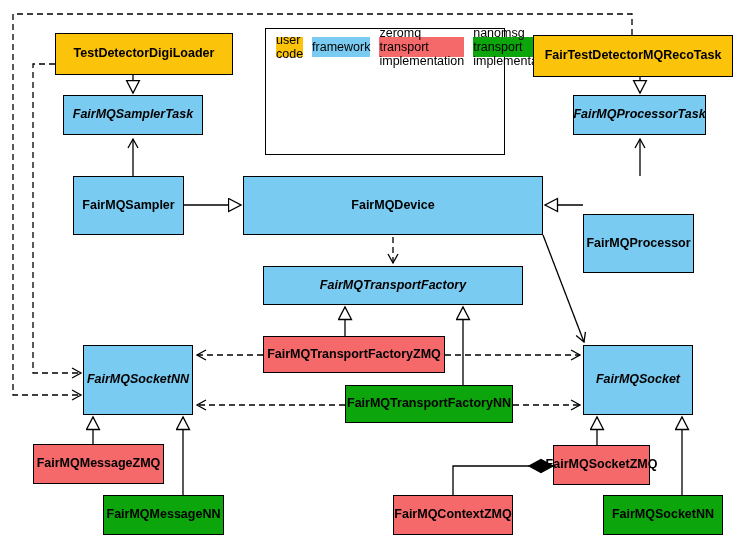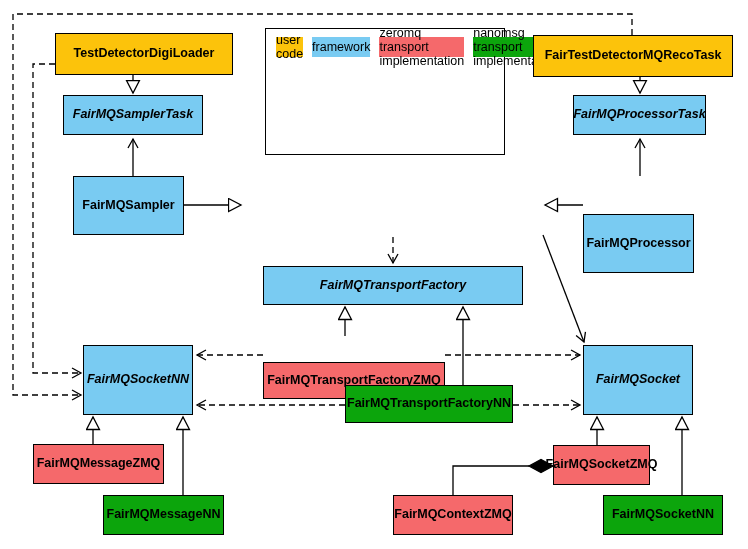--- a/index.html
+++ b/index.html
@@ -76,26 +76,27 @@
   <div class="node" style="left: 55px; top: 33px; width: 178px; height: 42px; background-color: rgb(252, 195, 11);">TestDetectorDigiLoader</div>
 
   <div class="node abstract" style="left: 63px; top: 95px; width: 140px; height: 40px; background-color: rgb(121, 203, 242);">FairMQSamplerTask</div>
 
   <div class="node" style="left: 533px; top: 35px; width: 200px; height: 42px; background-color: rgb(252, 195, 11);">FairTestDetectorMQRecoTask</div>
 
   <div class="node abstract" style="left: 573px; top: 95px; width: 133px; height: 40px; background-color: rgb(121, 203, 242);">FairMQProcessorTask</div>
 
   <div class="node" style="left: 73px; top: 176px; width: 111px; height: 59px; background-color: rgb(121, 203, 242);">FairMQSampler</div>
 
+  <div class="node" style="left: 243px; top: 176px; width: 300px; height: 59px; background-color: rgb(121, 203, 242);">FairMQDevice</div>
 
   <div class="node" style="left: 583px; top: 176px; width: 111px; height: 59px; background-color: rgb(121, 203, 242); margin-top: 38px;">FairMQProcessor</div>
 
   <div class="node abstract" style="left: 263px; top: 266px; width: 260px; height: 39px; background-color: rgb(121, 203, 242);">FairMQTransportFactory</div>
 
-  <div class="node" style="left: 263px; top: 336px; width: 182px; height: 37px; background-color: rgb(245, 105, 107); margin-top: 26px;">FairMQTransportFactoryZMQ</div>
+  <div class="node" style="left: 263px; top: 336px; width: 182px; height: 37px; background-color: rgb(245, 105, 107);">FairMQTransportFactoryZMQ</div>
 
   <div class="node abstract" style="left: 83px; top: 345px; width: 110px; height: 70px; background-color: rgb(121, 203, 242);">FairMQSocketNN</div>
 
   <div class="node" style="left: 345px; top: 385px; width: 168px; height: 38px; background-color: rgb(12, 165, 12);">FairMQTransportFactoryNN</div>
 
   <div class="node abstract" style="left: 583px; top: 345px; width: 110px; height: 70px; background-color: rgb(121, 203, 242);">FairMQSocket</div>
 
   <div class="node" style="left: 33px; top: 444px; width: 131px; height: 40px; background-color: rgb(245, 105, 107);">FairMQMessageZMQ</div>
 
   <div class="node" style="left: 103px; top: 495px; width: 121px; height: 40px; background-color: rgb(12, 165, 12);">FairMQMessageNN</div>

